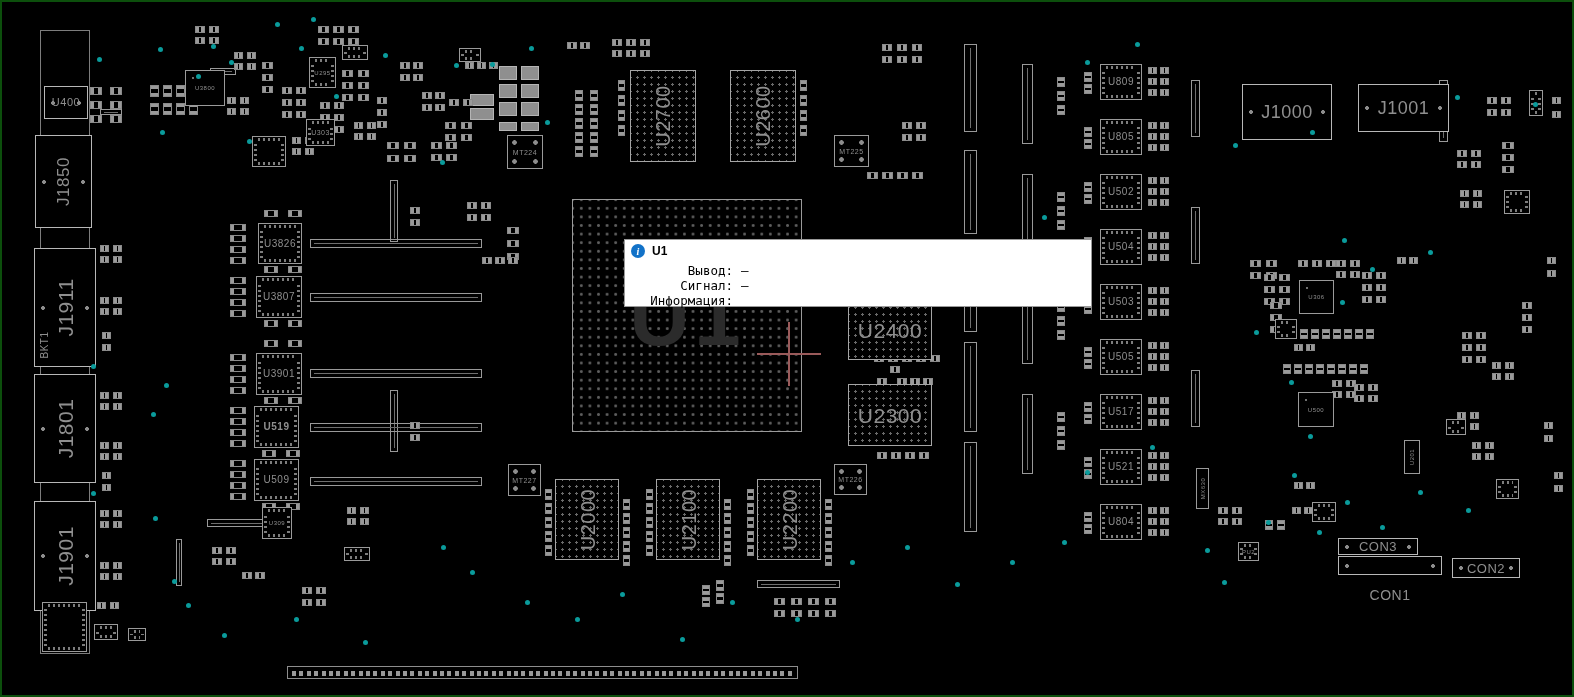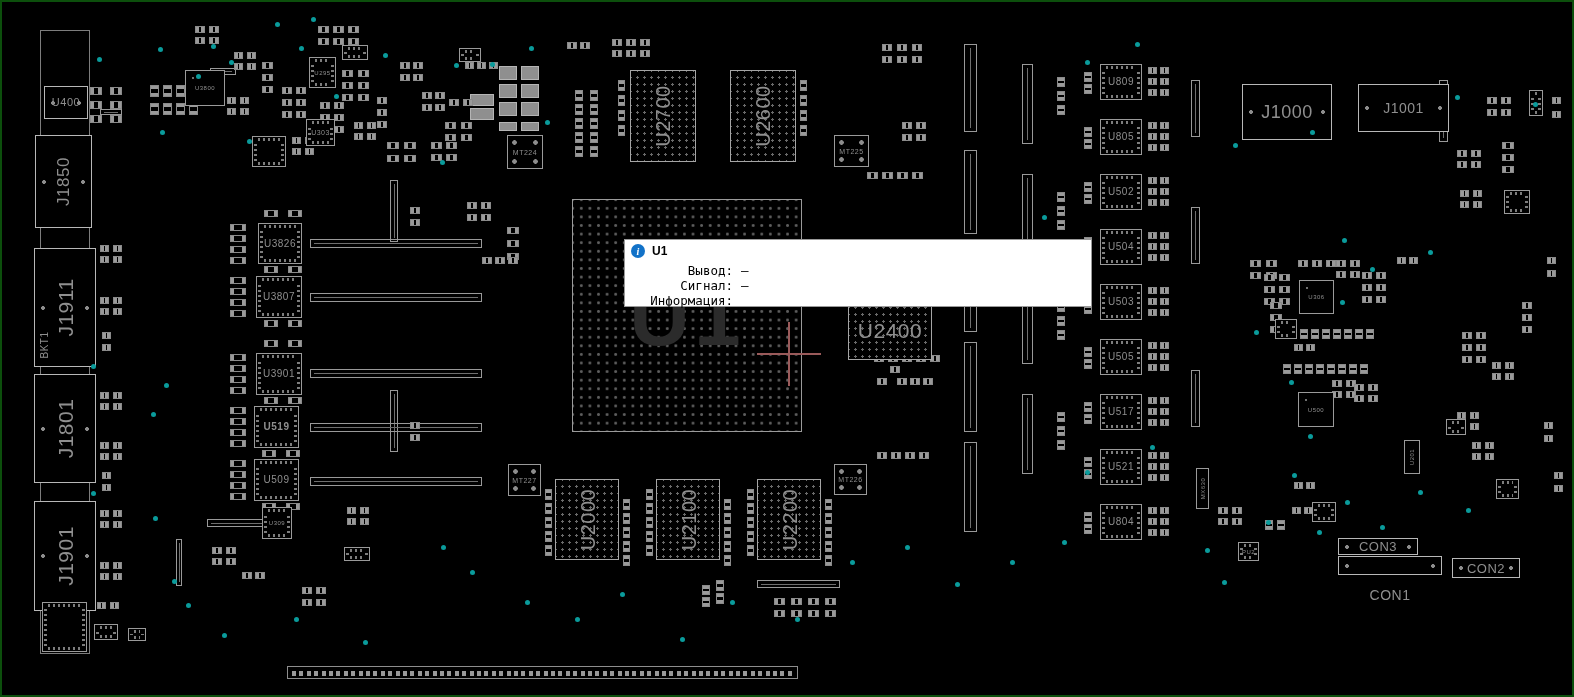--- a/index.html
+++ b/index.html
@@ -595,21 +595,21 @@
       <div class="comp connbig" style="left: 32px; top: 499px; width: 62px; height: 110px;">
         <span class="lbl v" style="font-size: 21px;">J1901</span>
       </div>
       <div class="vtext" style="left: 36px; top: 318px; width: 14px; height: 50px;">
         <span class="lbl v" style="font-size: 10px;">BKT1</span>
       </div>
       <div class="comp connbig" style="left: 1240px; top: 82px; width: 90px; height: 56px;">
         <span class="lbl" style="font-size: 18px;">J1000</span>
       </div>
       <div class="comp connbig" style="left: 1356px; top: 82px; width: 91px; height: 48px;">
-        <span class="lbl" style="font-size: 14px;">J1001</span>
+        <span class="lbl" style="font-size: 18px;">J1001</span>
       </div>
       <div class="comp connbig" style="left: 1336px; top: 536px; width: 80px; height: 17px;">
         <span class="lbl" style="font-size: 13px;">CON3</span>
       </div>
       <div class="comp connbig" style="left: 1336px; top: 554px; width: 104px; height: 19px;">
         <span class="lbl" style="font-size: 14px; margin-top: 38px;">CON1</span>
       </div>
       <div class="comp connbig" style="left: 1450px; top: 556px; width: 68px; height: 20px;">
         <span class="lbl" style="font-size: 13px;">CON2</span>
       </div>
@@ -695,20 +695,23 @@
         <span class="lbl" style="font-size: 7px;">MT227</span>
       </div>
       <div class="comp bga" style="left: 628px; top: 68px; width: 66px; height: 92px;">
         <span class="lbl v" style="font-size: 20px;">U2700</span>
       </div>
       <div class="comp bga" style="left: 728px; top: 68px; width: 66px; height: 92px;">
         <span class="lbl v" style="font-size: 20px;">U2600</span>
       </div>
       <div class="comp bga" style="left: 846px; top: 298px; width: 84px; height: 60px;">
         <span class="lbl" style="font-size: 21px;">U2400</span>
+      </div>
+      <div class="comp bga" style="left: 846px; top: 382px; width: 84px; height: 62px;">
+        <span class="lbl" style="font-size: 21px;">U2300</span>
       </div>
       <div class="comp bga" style="left: 553px; top: 477px; width: 64px; height: 81px;">
         <span class="lbl v" style="font-size: 20px;">U2000</span>
       </div>
       <div class="comp bga" style="left: 654px; top: 477px; width: 64px; height: 81px;">
         <span class="lbl v" style="font-size: 20px;">U2100</span>
       </div>
       <div class="comp bga" style="left: 755px; top: 477px; width: 64px; height: 81px;">
         <span class="lbl v" style="font-size: 20px;">U2200</span>
       </div>

